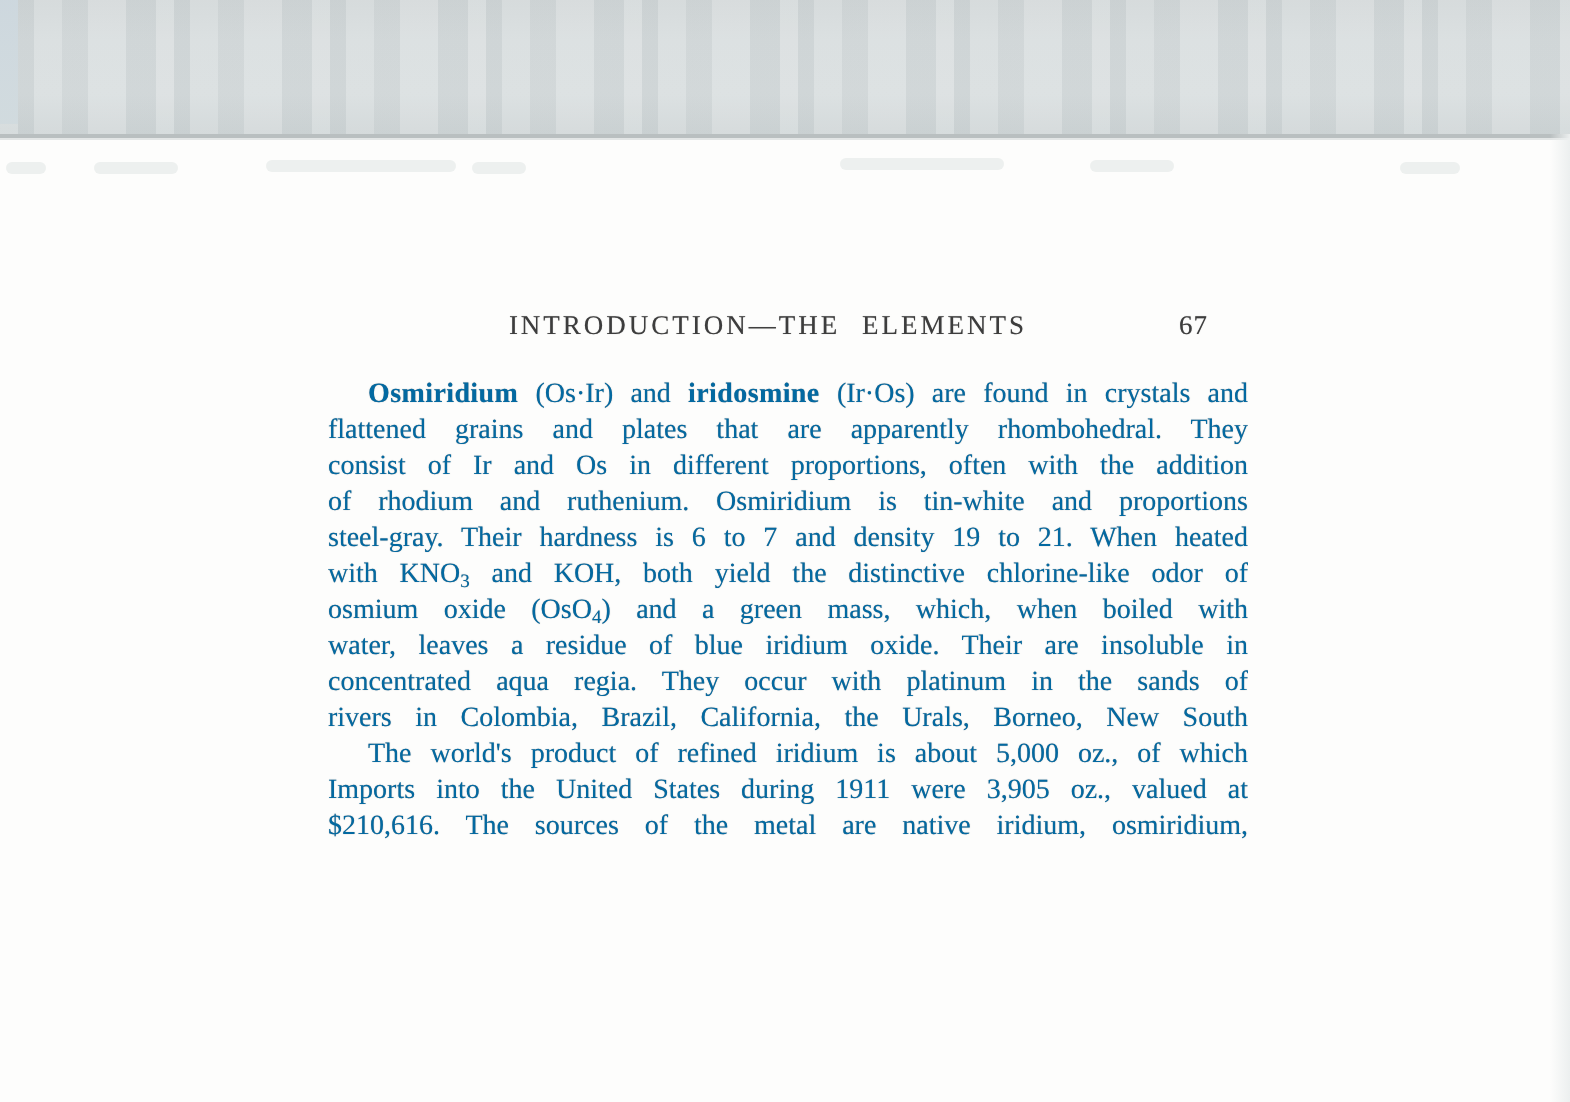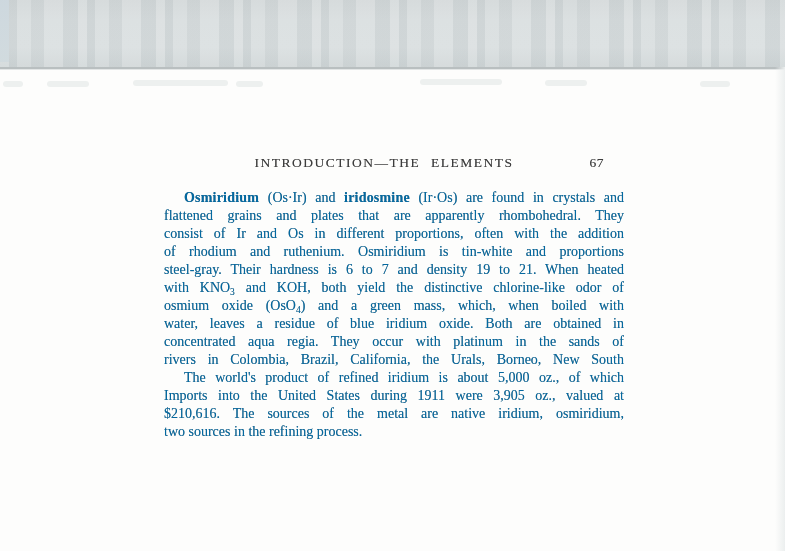--- a/index.html
+++ b/index.html
@@ -101,26 +101,25 @@
   <div class="body-text">
 
     <div class="paragraph">
       <div class="line indent"><b>Osmiridium</b><span> (Os·Ir) and </span><b>iridosmine</b><span> (Ir·Os) are found in crystals and</span></div>
       <div class="line">flattened grains and plates that are apparently rhombohedral. They</div>
       <div class="line">consist of Ir and Os in different proportions, often with the addition</div>
       <div class="line">of rhodium and ruthenium. Osmiridium is tin-white and proportions</div>
       <div class="line">steel-gray. Their hardness is 6 to 7 and density 19 to 21. When heated</div>
       <div class="line"><span>with KNO</span><span class="sub">3</span><span> and KOH, both yield the distinctive chlorine-like odor of</span></div>
       <div class="line"><span>osmium oxide (OsO</span><span class="sub">4</span><span>) and a green mass, which, when boiled with</span></div>
-      <div class="line">water, leaves a residue of blue iridium oxide. Both are obtained in</div>
+      <div class="line">water, leaves a residue of blue iridium oxide. Their are insoluble in</div>
       <div class="line">concentrated aqua regia. They occur with platinum in the sands of</div>
       <div class="line">rivers in Colombia, Brazil, California, the Urals, Borneo, New South</div>
     </div>
 
     <div class="paragraph">
       <div class="line indent">The world's product of refined iridium is about 5,000 oz., of which</div>
       <div class="line">Imports into the United States during 1911 were 3,905 oz., valued at</div>
       <div class="line">$210,616. The sources of the metal are native iridium, osmiridium,</div>
-      <div class="line flush-left">two sources in the refining process.</div>
     </div>
 
   </div>
 </div>
 
 </body></html>

